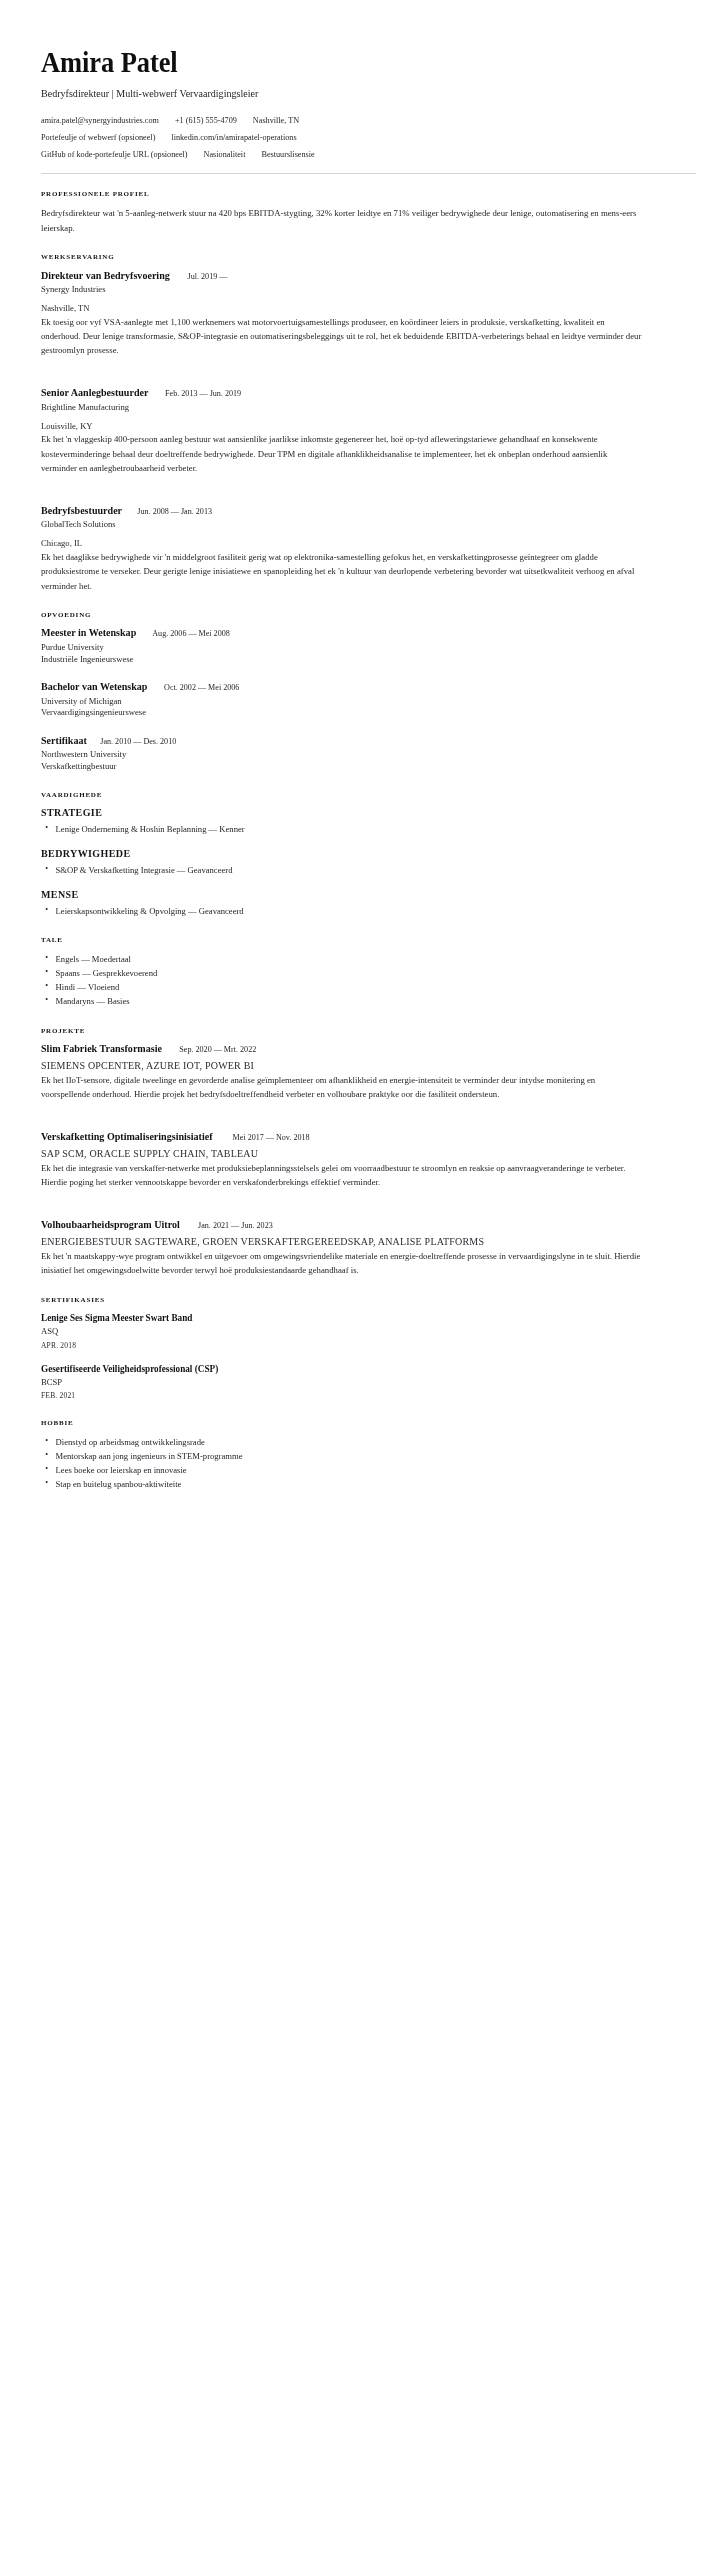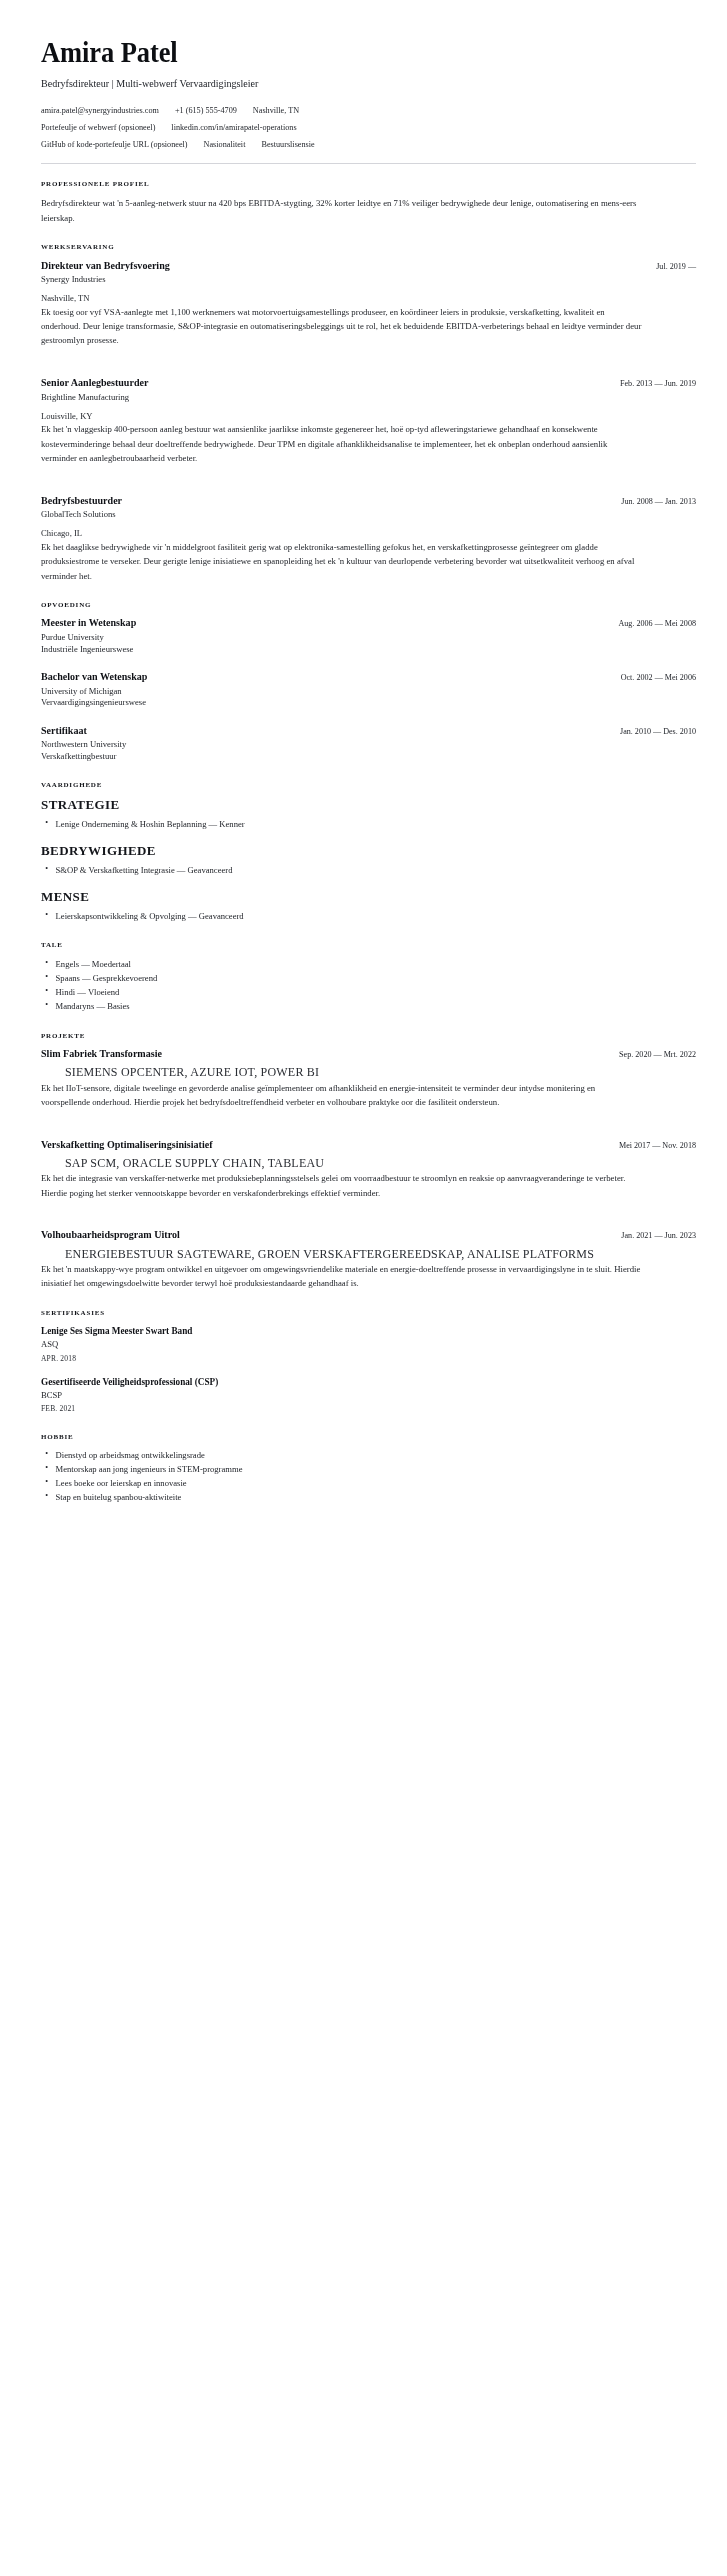--- a/index.html
+++ b/index.html
@@ -10,21 +10,21 @@
   }
   body {
     width: 728px;
     min-height: 2576px;
     font-family: "Liberation Serif", "DejaVu Serif", serif;
     color: #16181d;
     -webkit-font-smoothing: antialiased;
   }
   .page {
     width: 718px;
-    padding: 38px 32px 24px 41px;
+    padding: 48px 32px 24px 41px;
   }
 
   
   .name {
     font-size: 28.5px;
     font-weight: 700;
     line-height: 1.06;
     letter-spacing: -0.1px;
     margin: 0 0 8.5px 0;
     color: #0d0f13;
@@ -77,21 +77,20 @@
     max-width: 611px;
     transform: scaleX(0.985);
     transform-origin: left top;
   }
 
   
   .entry { margin-bottom: 16px; }
   .entry:last-child { margin-bottom: 0; }
   .entry-head {
     display: flex;
-    justify-content: space-between;
     align-items: baseline;
     width: 655px;
   }
   .entry-title {
     font-size: 10.6px;
     font-weight: 700;
     color: #0f1116;
     line-height: 1.2;
     transform: scaleX(0.95);
     transform-origin: left center;
@@ -115,35 +114,34 @@
     margin-top: 7.3px;
     line-height: 1.35;
   }
   .entry-sub {
     font-size: 8.6px;
     color: #1d2026;
     margin-top: 0;
     line-height: 1.35;
   }
   .entry-stack {
-    font-size: 12px;
+    font-size: 10px;
     letter-spacing: 0.2px;
     text-transform: uppercase;
     color: #2a2d33;
     margin-top: 3.6px;
     line-height: 1.35;
-    margin-left: 24px;
   }
   .entry-desc { margin-top: 16.4px; }
 
   
   .skill-group { margin-bottom: 11px; }
   .skill-group:last-child { margin-bottom: 0; }
   .skill-cat {
-    font-size: 13px;
+    font-size: 10px;
     font-weight: 700;
     letter-spacing: 0.4px;
     text-transform: uppercase;
     color: #14161b;
     margin: 0 0 4.9px 0;
   }
   ul.bullets {
     list-style: none;
     margin: 0;
     padding: 0;

